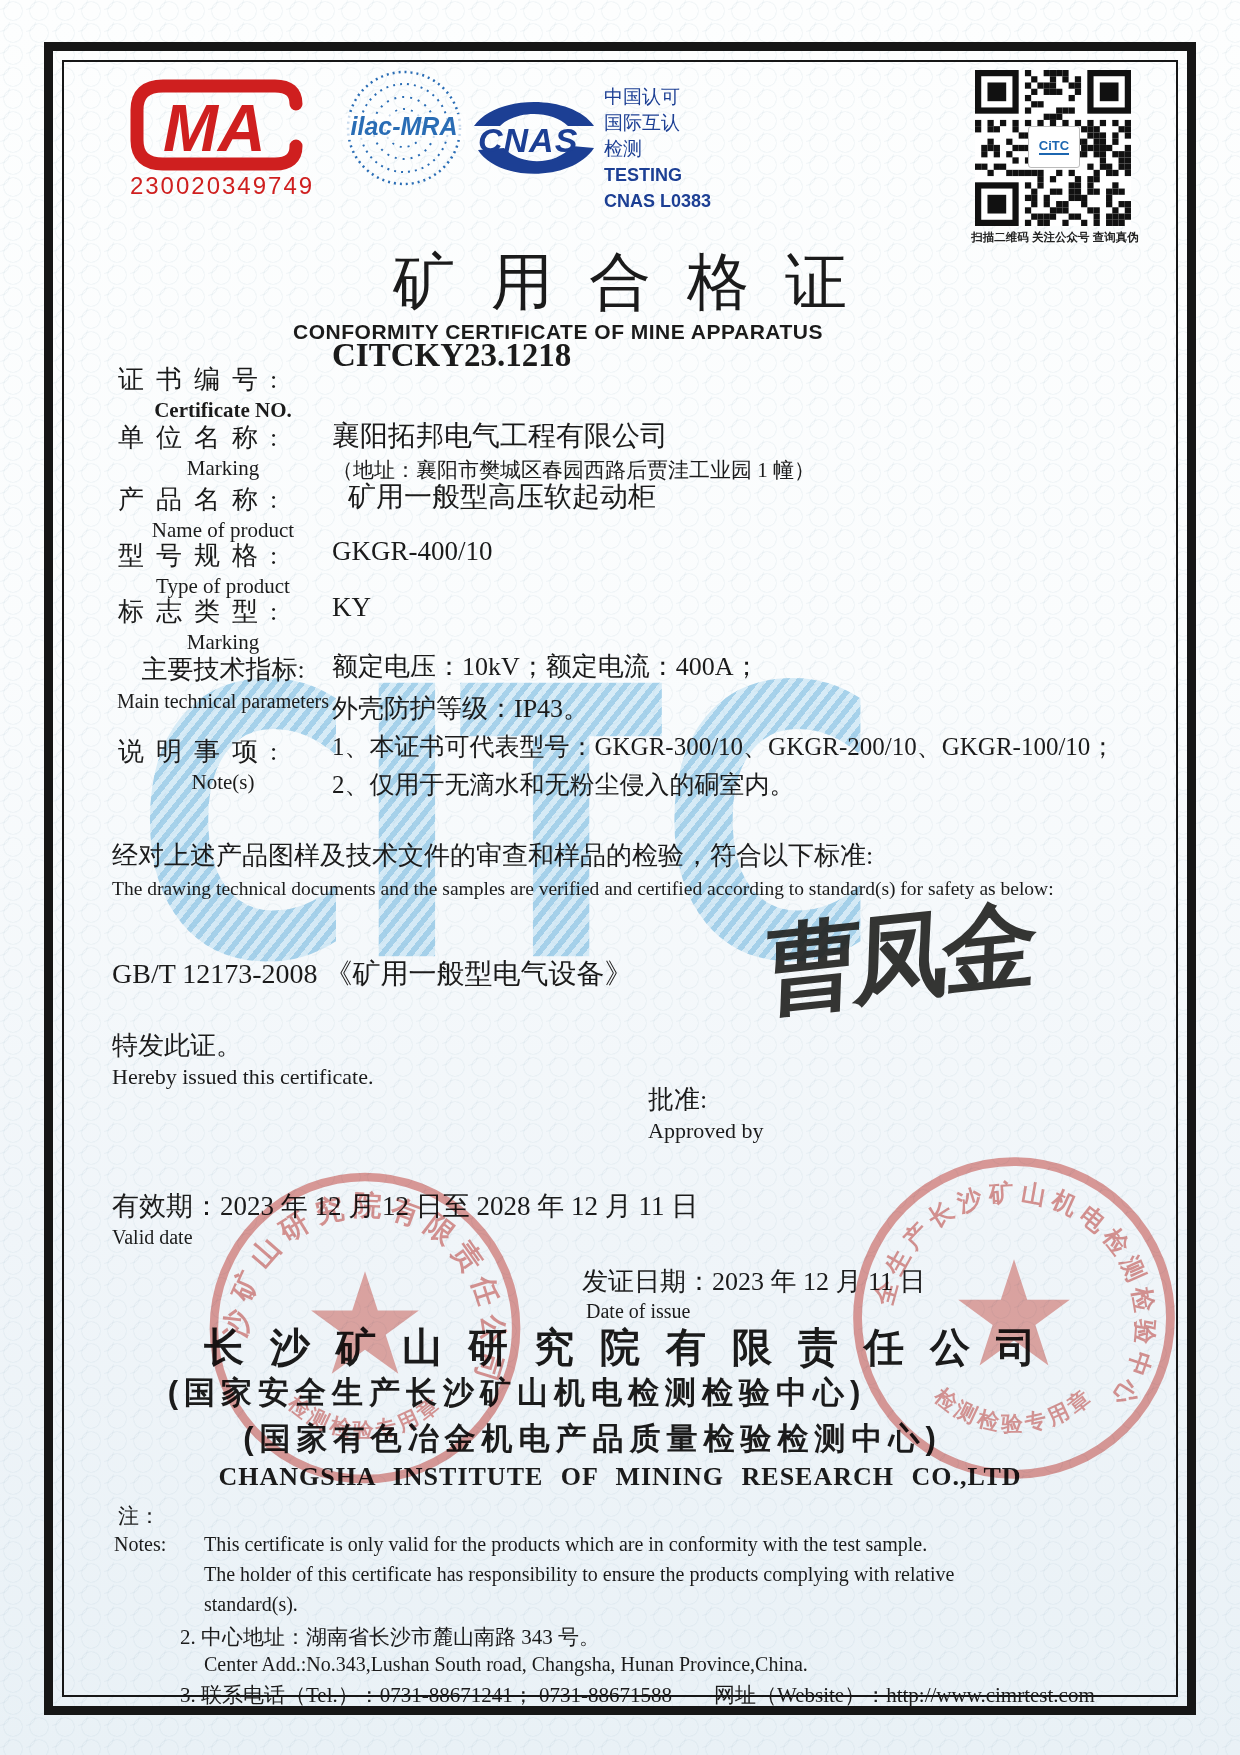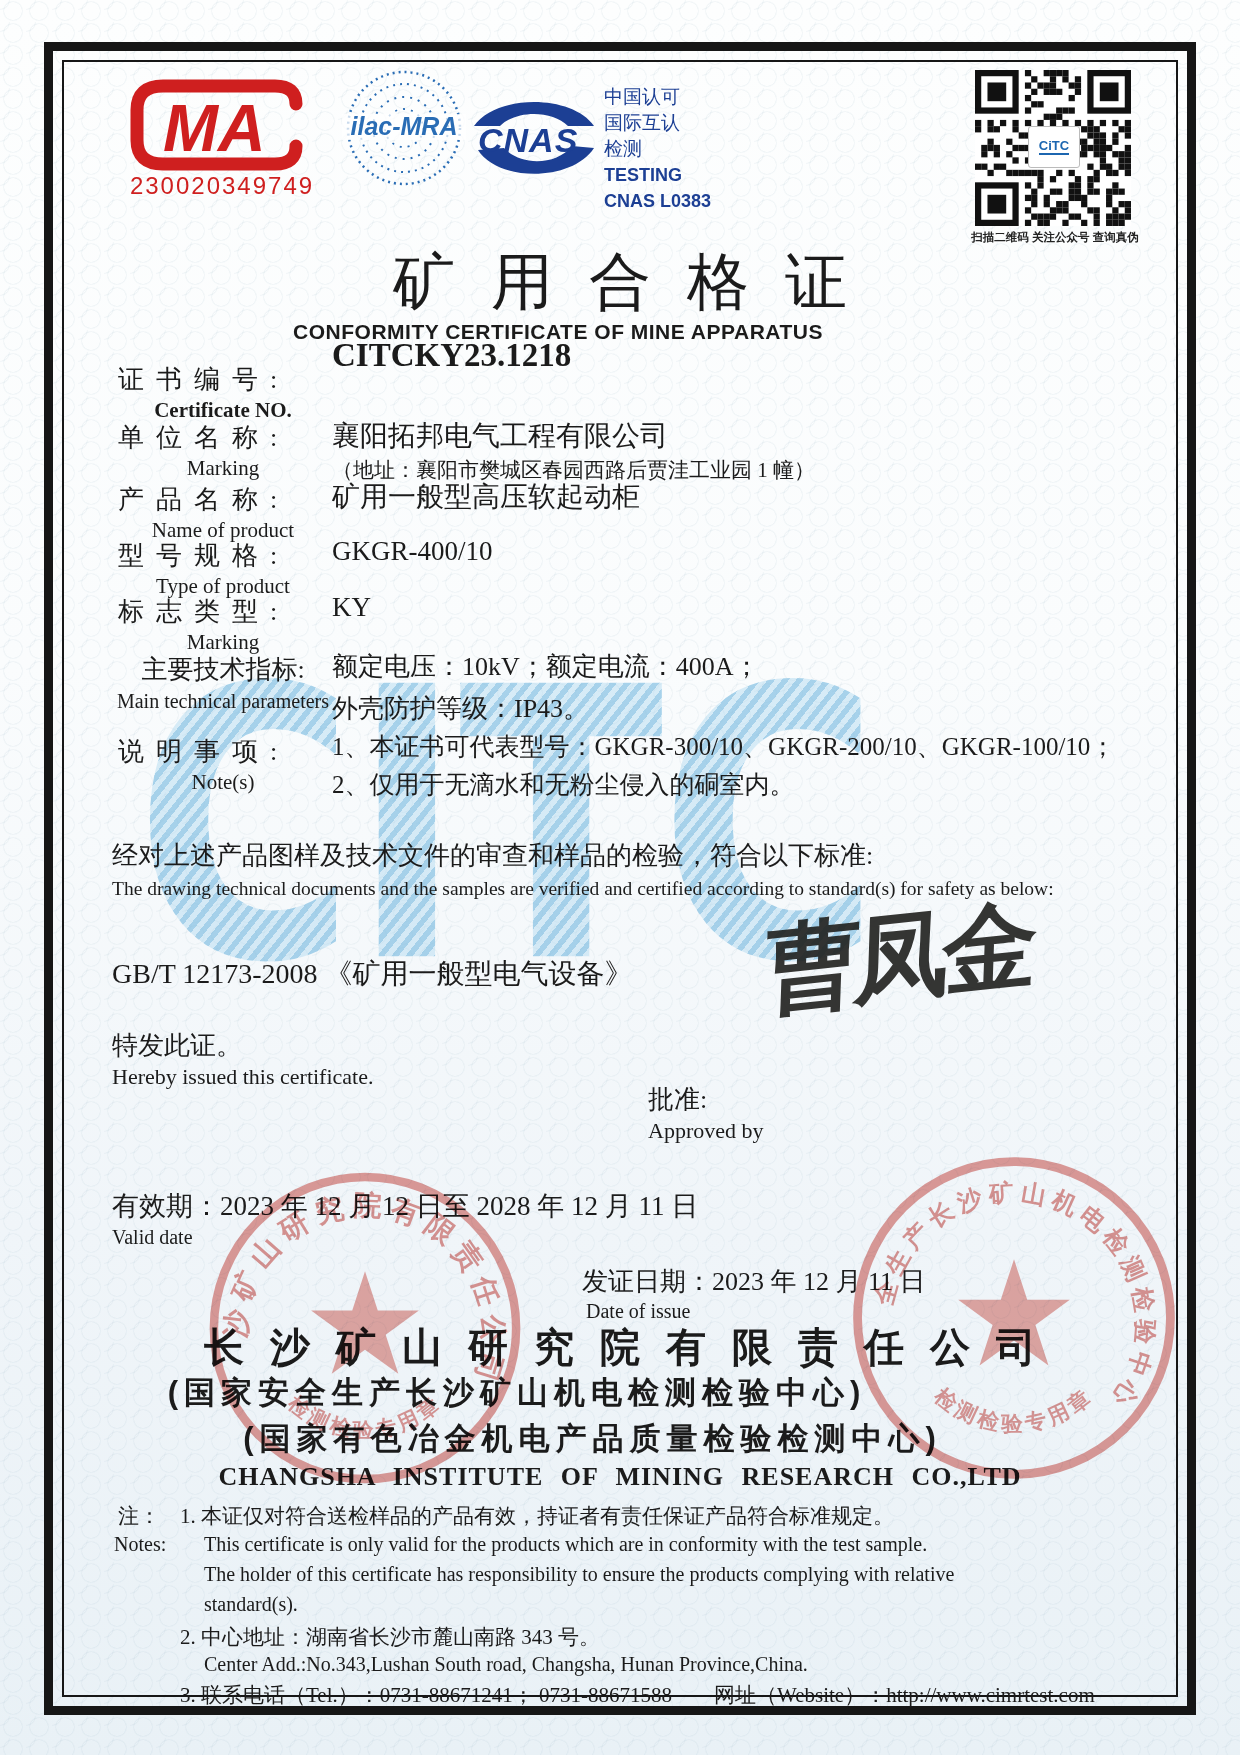--- a/index.html
+++ b/index.html
@@ -286,21 +286,21 @@
   <div class="abs content en-label" style="left:112px;top:398px;width:222px;text-align:center;font-weight:bold;">Certificate NO.</div>
   <div class="abs content val-lat" style="left:332px;top:337px;font-size:33px;">CITCKY23.1218</div>
 
   <div class="abs content zh-label" style="left:118px;top:420px;">单位名称:</div>
   <div class="abs content en-label" style="left:112px;top:456px;width:222px;text-align:center;">Marking</div>
   <div class="abs content val" style="left:332px;top:417px;font-size:28px;">襄阳拓邦电气工程有限公司</div>
   <div class="abs content" style="left:332px;top:456px;font-size:21px;white-space:nowrap;">（地址：襄阳市樊城区春园西路后贾洼工业园 1 幢）</div>
 
   <div class="abs content zh-label" style="left:118px;top:482px;">产品名称:</div>
   <div class="abs content en-label" style="left:112px;top:518px;width:222px;text-align:center;">Name of product</div>
-  <div class="abs content val" style="left:332px;top:478px;font-size:28px;">矿用一般型高压软起动柜</div>
+  <div class="abs content val" style="left:348px;top:478px;font-size:28px;">矿用一般型高压软起动柜</div>
 
   <div class="abs content zh-label" style="left:118px;top:538px;">型号规格:</div>
   <div class="abs content en-label" style="left:112px;top:574px;width:222px;text-align:center;">Type of product</div>
   <div class="abs content val" style="left:332px;top:536px;">GKGR-400/10</div>
 
   <div class="abs content zh-label" style="left:118px;top:594px;">标志类型:</div>
   <div class="abs content en-label" style="left:112px;top:630px;width:222px;text-align:center;">Marking</div>
   <div class="abs content val" style="left:332px;top:592px;">KY</div>
 
   <div class="abs content zh-label-tight" style="left:112px;top:652px;width:222px;text-align:center;">主要技术指标:</div>
@@ -330,21 +330,20 @@
 
   <div class="abs content" style="left:582px;top:1264px;font-size:26px;white-space:nowrap;">发证日期：2023 年 12 月 11 日</div>
   <div class="abs content small-en" style="left:586px;top:1300px;">Date of issue</div>
 
   <div class="abs content sans" style="left:0;top:1320px;width:1240px;text-align:center;font-size:40px;font-weight:700;letter-spacing:26px;text-indent:26px;">长沙矿山研究院有限责任公司</div>
   <div class="abs content sans" style="left:0;top:1372px;width:1028px;text-align:center;font-size:31px;font-weight:700;letter-spacing:6px;text-indent:6px;">(国家安全生产长沙矿山机电检测检验中心)</div>
   <div class="abs content sans" style="left:0;top:1418px;width:1179px;text-align:center;font-size:31px;font-weight:700;letter-spacing:6px;text-indent:6px;">(国家有色冶金机电产品质量检验检测中心)</div>
   <div class="abs content" style="left:0;top:1462px;width:1240px;text-align:center;font-size:26px;font-weight:bold;letter-spacing:1px;word-spacing:10px;">CHANGSHA INSTITUTE OF MINING RESEARCH CO.,LTD</div>
 
   <div class="abs content note-zh" style="left:118px;top:1502px;">注：</div>
-  <div class="abs content note-zh" style="left:180px;top:1502px;">1.  本证仅对符合送检样品的产品有效，持证者有责任保证产品符合标准规定。</div>
   <div class="abs content small-en" style="left:114px;top:1533px;">Notes:</div>
   <div class="abs content small-en" style="left:204px;top:1533px;">This certificate is only valid for the products which are in conformity with the test sample.</div>
   <div class="abs content small-en" style="left:204px;top:1563px;">The holder of this certificate has responsibility to ensure the products complying with relative</div>
   <div class="abs content small-en" style="left:204px;top:1593px;">standard(s).</div>
   <div class="abs content note-zh" style="left:180px;top:1623px;">2.  中心地址：湖南省长沙市麓山南路 343 号。</div>
   <div class="abs content small-en" style="left:204px;top:1653px;">Center Add.:No.343,Lushan South road, Changsha, Hunan Province,China.</div>
   <div class="abs content note-zh" style="left:180px;top:1681px;">3.  联系电话（Tel.）：0731-88671241；   0731-88671588　　网址（Website）：http://www.cimrtest.com</div>
 
   <svg class="abs seal" style="left:195px;top:1158px;" width="340" height="340" viewBox="0 0 360 360">
     <circle cx="180" cy="180" r="160" fill="none" stroke="rgba(201,62,55,.60)" stroke-width="9"></circle>

